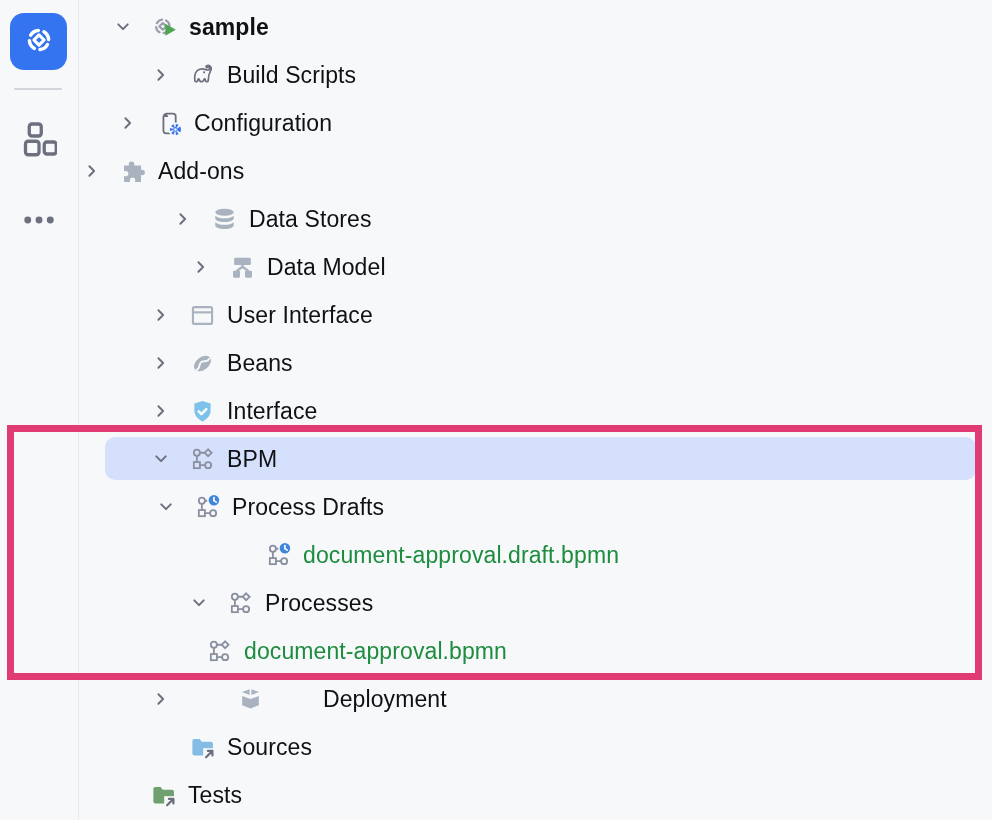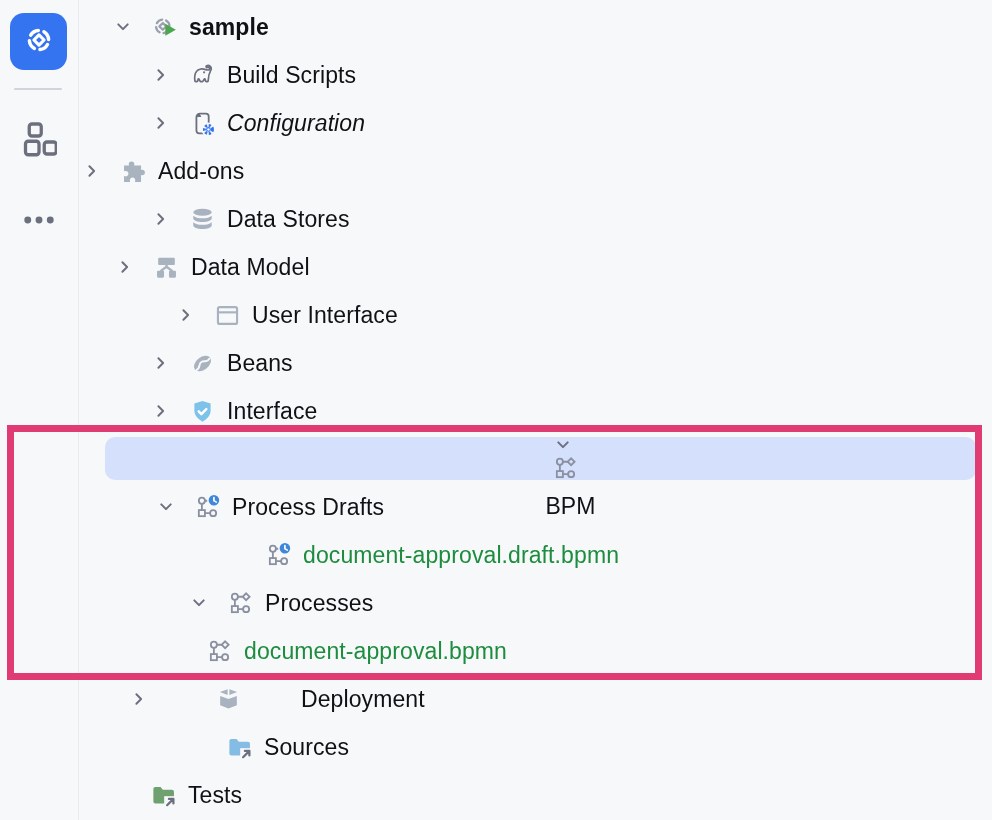--- a/index.html
+++ b/index.html
@@ -110,21 +110,21 @@
         <span class="icon">
           <svg width="27" height="27" viewBox="0 0 24 24" fill="none" xmlns="http://www.w3.org/2000/svg">
             <path d="M18.9 8.1c1.2-1.2 1.2-3.1 0-4.2-1-1-2.4-1.1-3.5-.4-.3.2-.3.6-.1.9l.3.3c.2.2.6.3.8.1.5-.3 1.1-.2 1.5.2.5.5.5 1.2 0 1.7-1.6 1.6-4.1-1.4-8.2-.3-2.3.6-3.9 2.6-4.4 5-.4 1.8-.3 3.7 0 5.5 0 .3.3.5.6.5h1.2c.3 0 .5-.2.6-.5l.4-1.6c.1-.4.6-.5.8-.1l1 1.9c.1.2.3.3.5.3h1.6c.2 0 .4-.1.5-.3l1-1.9c.2-.4.7-.3.8.1l.4 1.6c.1.3.3.5.6.5h1.1c.3 0 .6-.2.6-.5.5-3 .3-6.2 1.9-8.3z" stroke="#6C707E" stroke-width="1.5" stroke-linejoin="round"></path>
      <circle cx="13.4" cy="9.2" r=".95" fill="#6C707E"></circle>
           </svg>
         </span>
         <span class="lbl">Build Scripts</span>
       </div>
     </div>
     <div class="row">
-      <div class="inner" style="padding-left: 69px; font-style: italic;">
+      <div class="inner" style="padding-left: 36px;">
         <span class="chev">
           <svg width="20" height="20" viewBox="0 0 20 20" fill="none" xmlns="http://www.w3.org/2000/svg">
             <path d="M7.4 5.3L12.1 10l-4.7 4.7" stroke="#6C707E" stroke-width="2" stroke-linecap="round" stroke-linejoin="round"></path>
           </svg>
         </span>
         <span class="icon">
           <svg width="27" height="27" viewBox="0 0 24 24" fill="none" xmlns="http://www.w3.org/2000/svg">
             <path d="M9.6 3.2H15c1.4 0 2.5 1.1 2.5 2.5v5.6M9.6 3.2c-1.6 0-3 1.3-3 3v12.1c0 1.4 1.1 2.5 2.5 2.5h3.4M9.6 3.2c-1 .5-1 2.3.4 2.3h-3" stroke="#6C707E" stroke-width="1.6" stroke-linecap="round" stroke-linejoin="round"></path>
      <circle cx="17.3" cy="17.3" r="6.3" fill="#F7F8FA"></circle>
      <circle cx="17.3" cy="17.3" r="3.6" fill="none" stroke="#3574F0" stroke-width="2.6" stroke-dasharray="1.9 1.45"></circle>
@@ -144,56 +144,56 @@
         </span>
         <span class="icon">
           <svg width="27" height="27" viewBox="0 0 24 24" fill="none" xmlns="http://www.w3.org/2000/svg">
             <path d="M10.2 3.2a2.4 2.4 0 0 0-2.4 2.4c0 .3.1.7.2 1H3.6v5.2l1-.2a2.4 2.4 0 1 1 0 4.7l-1-.2v5.2h5.4l-.2-1a2.4 2.4 0 1 1 4.7 0l-.2 1h5.4v-6.2c.3.1.7.2 1 .2a2.4 2.4 0 0 0 0-4.8c-.3 0-.7.1-1 .2V6.6h-6.2c.1-.3.2-.7.2-1a2.4 2.4 0 0 0-2.5-2.4z" fill="#A9B2BF"></path>
           </svg>
         </span>
         <span class="lbl">Add-ons</span>
       </div>
     </div>
     <div class="row">
-      <div class="inner" style="padding-left: 69px;">
+      <div class="inner" style="padding-left: 91px;">
         <span class="chev">
           <svg width="20" height="20" viewBox="0 0 20 20" fill="none" xmlns="http://www.w3.org/2000/svg">
             <path d="M7.4 5.3L12.1 10l-4.7 4.7" stroke="#6C707E" stroke-width="2" stroke-linecap="round" stroke-linejoin="round"></path>
           </svg>
         </span>
         <span class="icon">
           <svg width="27" height="27" viewBox="0 0 24 24" fill="none" xmlns="http://www.w3.org/2000/svg">
             <ellipse cx="12" cy="5.6" rx="8.2" ry="3.1" fill="#A9B2BF"></ellipse>
      <path d="M3.8 8.6c1.4 1.4 4.5 2.3 8.2 2.3s6.8-.9 8.2-2.3v2.5c0 1.7-3.7 3.1-8.2 3.1s-8.2-1.4-8.2-3.1z" fill="#A9B2BF"></path>
      <path d="M3.8 14.4c1.4 1.4 4.5 2.3 8.2 2.3s6.8-.9 8.2-2.3v2.9c0 1.7-3.7 3.1-8.2 3.1s-8.2-1.4-8.2-3.1z" fill="#A9B2BF"></path>
           </svg>
         </span>
         <span class="lbl">Data Stores</span>
       </div>
     </div>
     <div class="row">
-      <div class="inner" style="padding-left: 33px;">
+      <div class="inner" style="padding-left: 109px;">
         <span class="chev">
           <svg width="20" height="20" viewBox="0 0 20 20" fill="none" xmlns="http://www.w3.org/2000/svg">
             <path d="M7.4 5.3L12.1 10l-4.7 4.7" stroke="#6C707E" stroke-width="2" stroke-linecap="round" stroke-linejoin="round"></path>
           </svg>
         </span>
         <span class="icon">
           <svg width="27" height="27" viewBox="0 0 24 24" fill="none" xmlns="http://www.w3.org/2000/svg">
             <rect x="4.6" y="3.4" width="14.8" height="6.4" rx="1" fill="#A9B2BF"></rect>
      <path d="M12 9.8v2.2M12 11.4l-5.3 3.8M12 11.4l5.3 3.8" stroke="#A9B2BF" stroke-width="2.1"></path>
      <rect x="3.6" y="14.8" width="6.2" height="6.2" rx="1" fill="#A9B2BF"></rect>
      <rect x="14.2" y="14.8" width="6.2" height="6.2" rx="1" fill="#A9B2BF"></rect>
           </svg>
         </span>
         <span class="lbl">Data Model</span>
       </div>
     </div>
     <div class="row">
-      <div class="inner" style="padding-left: 94px; text-align: center;">
+      <div class="inner" style="padding-left: 69px; text-align: center;">
         <span class="chev">
           <svg width="20" height="20" viewBox="0 0 20 20" fill="none" xmlns="http://www.w3.org/2000/svg">
             <path d="M7.4 5.3L12.1 10l-4.7 4.7" stroke="#6C707E" stroke-width="2" stroke-linecap="round" stroke-linejoin="round"></path>
           </svg>
         </span>
         <span class="icon">
           <svg width="27" height="27" viewBox="0 0 24 24" fill="none" xmlns="http://www.w3.org/2000/svg">
             <rect x="3.5" y="4.5" width="17" height="15" rx="1.6" stroke="#A9B2BF" stroke-width="1.9"></rect>
      <path d="M3.5 9.2h17" stroke="#A9B2BF" stroke-width="1.9"></path>
           </svg>
@@ -229,21 +229,21 @@
         <span class="icon">
           <svg width="27" height="27" viewBox="0 0 24 24" fill="none" xmlns="http://www.w3.org/2000/svg">
             <path d="M12 2.6l7.2 2.3v6.3c0 4.5-3.1 7.6-7.2 9.8-4.1-2.2-7.2-5.3-7.2-9.8V4.9z" fill="#7CC2EA"></path>
      <path d="M8.6 11.9l2.4 2.4 4.4-4.5" stroke="#fff" stroke-width="2.2" stroke-linecap="round" stroke-linejoin="round"></path>
           </svg>
         </span>
         <span class="lbl">Interface</span>
       </div>
     </div>
     <div class="row sel">
-      <div class="inner" style="padding-left: 69px; flex-direction: column;">
+      <div class="inner" style="padding-left: 69px;">
         <span class="chev">
           <svg width="20" height="20" viewBox="0 0 20 20" fill="none" xmlns="http://www.w3.org/2000/svg">
             <path d="M5.3 7.4L10 12.1l4.7-4.7" stroke="#6C707E" stroke-width="2" stroke-linecap="round" stroke-linejoin="round"></path>
           </svg>
         </span>
         <span class="icon">
           <svg width="27" height="27" viewBox="0 0 24 24" fill="none" xmlns="http://www.w3.org/2000/svg">
             <circle cx="7" cy="6" r="2.7" stroke="#8A90A0" stroke-width="1.6"></circle>
    <path d="M17 2.9l3.1 3.1L17 9.1 13.9 6z" stroke="#8A90A0" stroke-width="1.6"></path>
    <rect x="4.3" y="14.3" width="5.4" height="5.4" stroke="#8A90A0" stroke-width="1.6"></rect>
@@ -320,37 +320,37 @@
    <path d="M17 2.9l3.1 3.1L17 9.1 13.9 6z" stroke="#8A90A0" stroke-width="1.6"></path>
    <rect x="4.3" y="14.3" width="5.4" height="5.4" stroke="#8A90A0" stroke-width="1.6"></rect>
    <circle cx="17" cy="17" r="2.7" stroke="#8A90A0" stroke-width="1.6"></circle>
    <path d="M9.7 6h4.2M7 8.7v5.6M9.7 17h4.6" stroke="#8A90A0" stroke-width="1.6"></path>
           </svg>
         </span>
         <span class="lbl green">document-approval.bpmn</span>
       </div>
     </div>
     <div class="row">
-      <div class="inner" style="padding-left: 47px; gap: 48px;">
+      <div class="inner" style="padding-left: 69px; gap: 48px;">
         <span class="chev">
           <svg width="20" height="20" viewBox="0 0 20 20" fill="none" xmlns="http://www.w3.org/2000/svg">
             <path d="M7.4 5.3L12.1 10l-4.7 4.7" stroke="#6C707E" stroke-width="2" stroke-linecap="round" stroke-linejoin="round"></path>
           </svg>
         </span>
         <span class="icon">
           <svg width="27" height="27" viewBox="0 0 24 24" fill="none" xmlns="http://www.w3.org/2000/svg">
             <path d="M11.2 2.9L4.4 5.4l6.8 2.5zM12.8 2.9l6.8 2.5-6.8 2.5z" fill="#A9B2BF"></path>
      <path d="M4.6 8.9l7.4 2.7 7.4-2.7v8.2L12 19.9l-7.4-2.8z" fill="#A9B2BF"></path>
           </svg>
         </span>
         <span class="lbl">Deployment</span>
       </div>
     </div>
     <div class="row">
-      <div class="inner" style="padding-left: 106px; text-align: center;">
+      <div class="inner" style="padding-left: 69px; text-align: center;">
         <span class="chev"></span>
         <span class="icon">
           <svg width="27" height="27" viewBox="0 0 24 24" fill="none" xmlns="http://www.w3.org/2000/svg">
             <path d="M3 6.3c0-1 .8-1.8 1.8-1.8h4.6l2 2.4h8.1c1 0 1.8.8 1.8 1.8v8.6c0 1-.8 1.8-1.8 1.8H4.8c-1 0-1.8-.8-1.8-1.8z" fill="#85BCE4"></path>
    <rect x="12.6" y="12.6" width="10" height="10" fill="#F7F8FA"></rect>
    <path d="M15.2 20.6l5.6-5.6M20.8 19v-4h-4" stroke="#6C707E" stroke-width="2" stroke-linecap="round" stroke-linejoin="round"></path>
           </svg>
         </span>
         <span class="lbl">Sources</span>
       </div>

